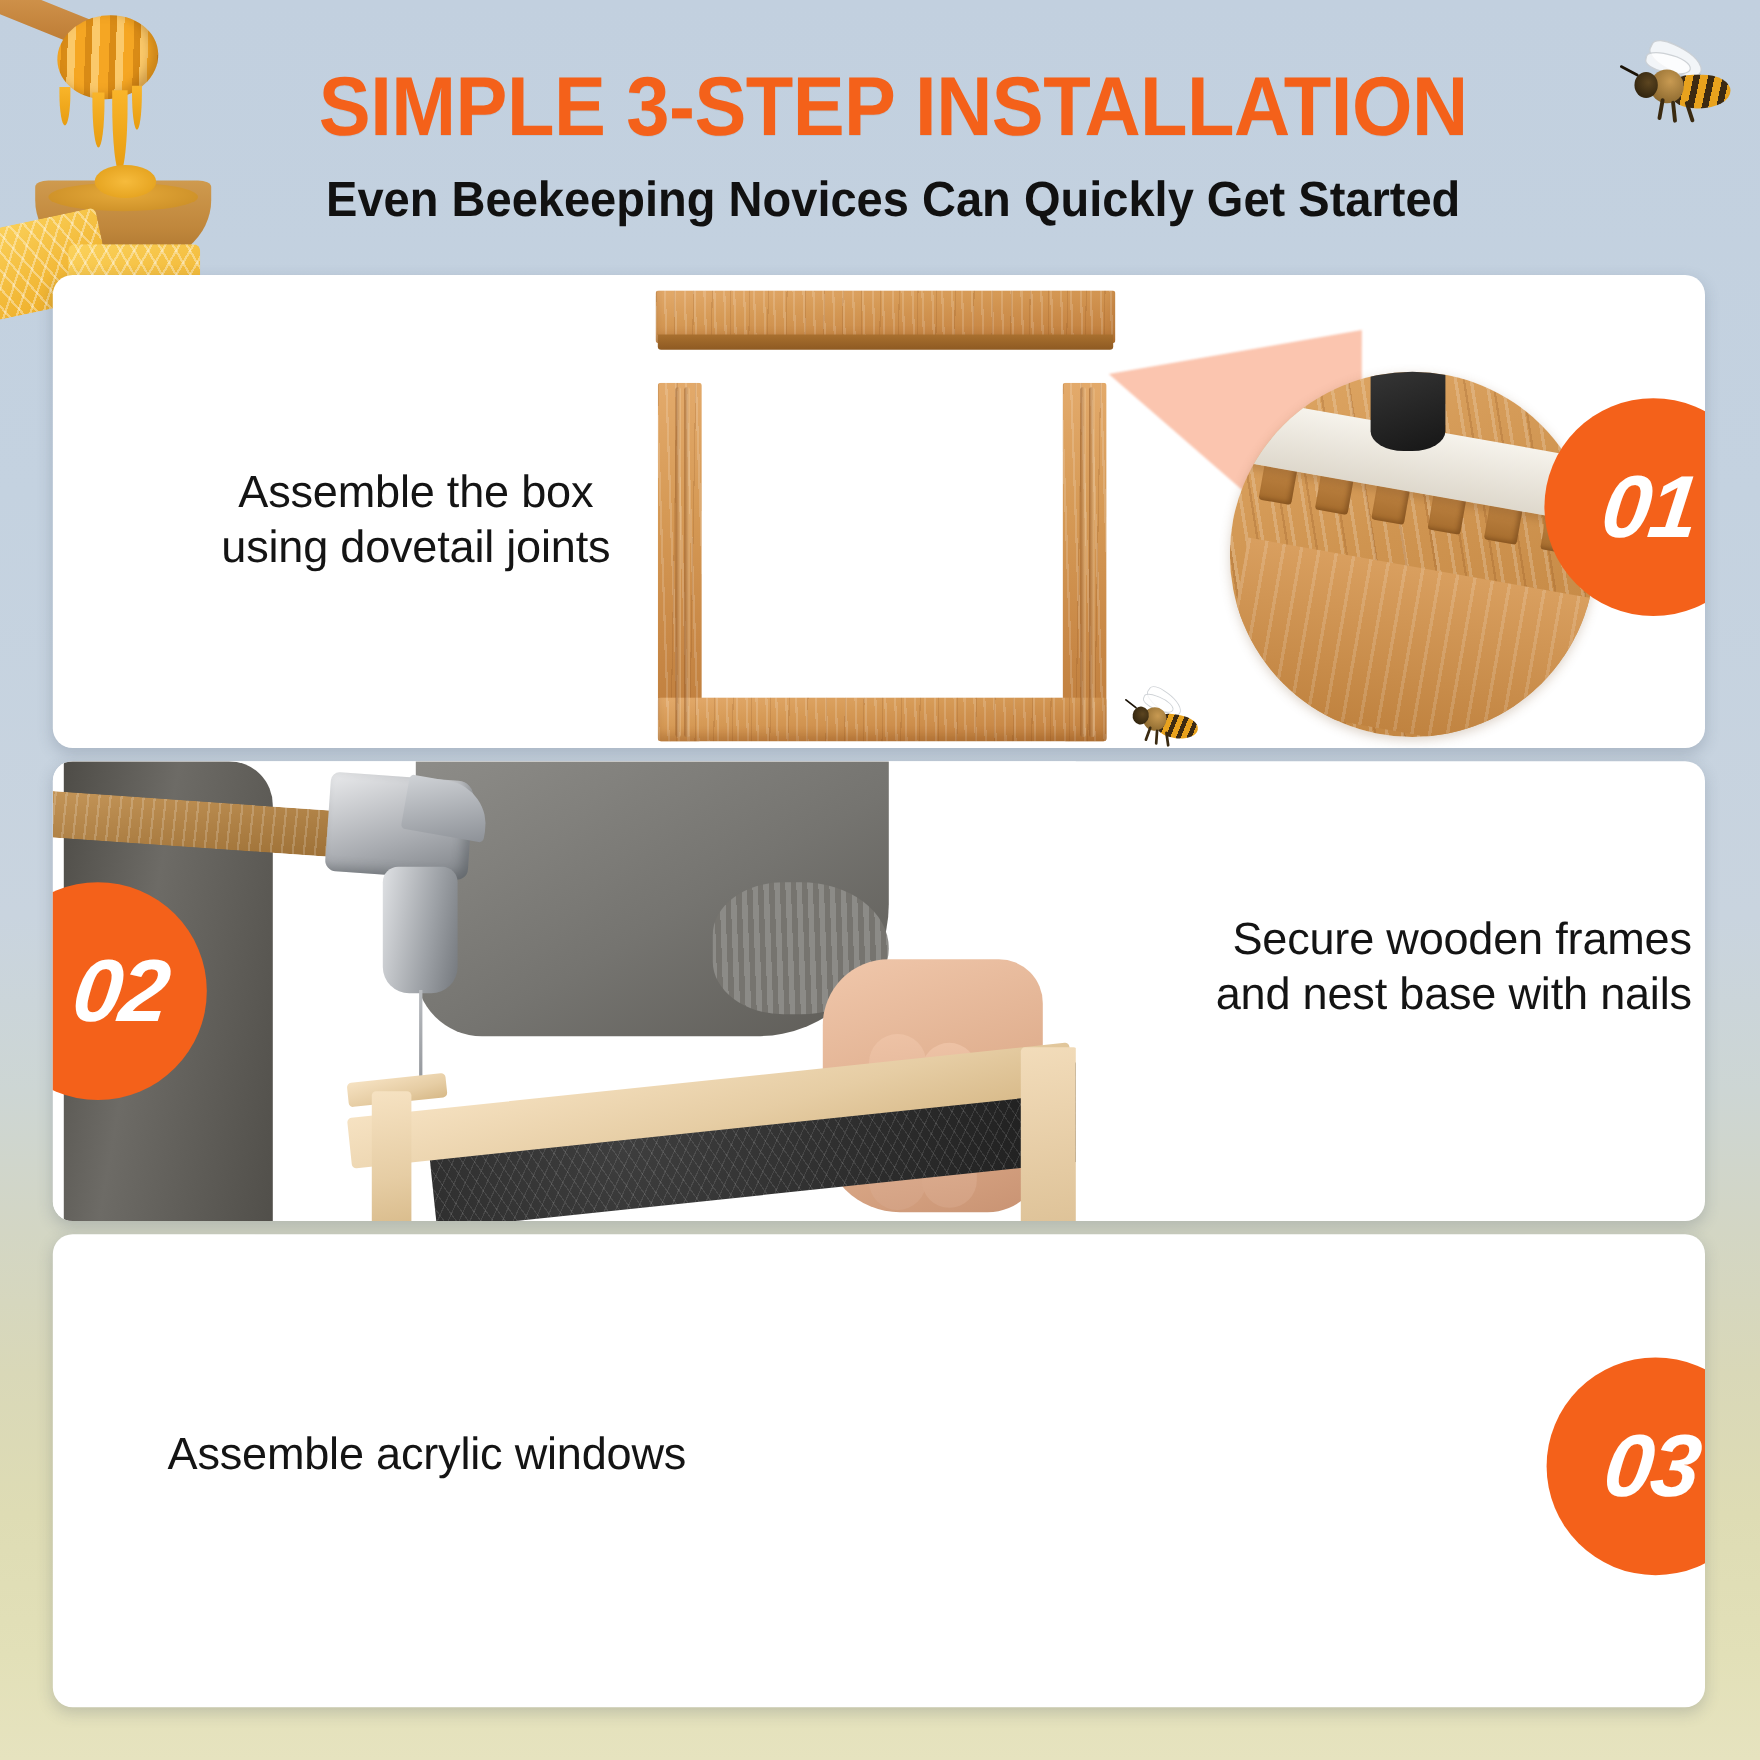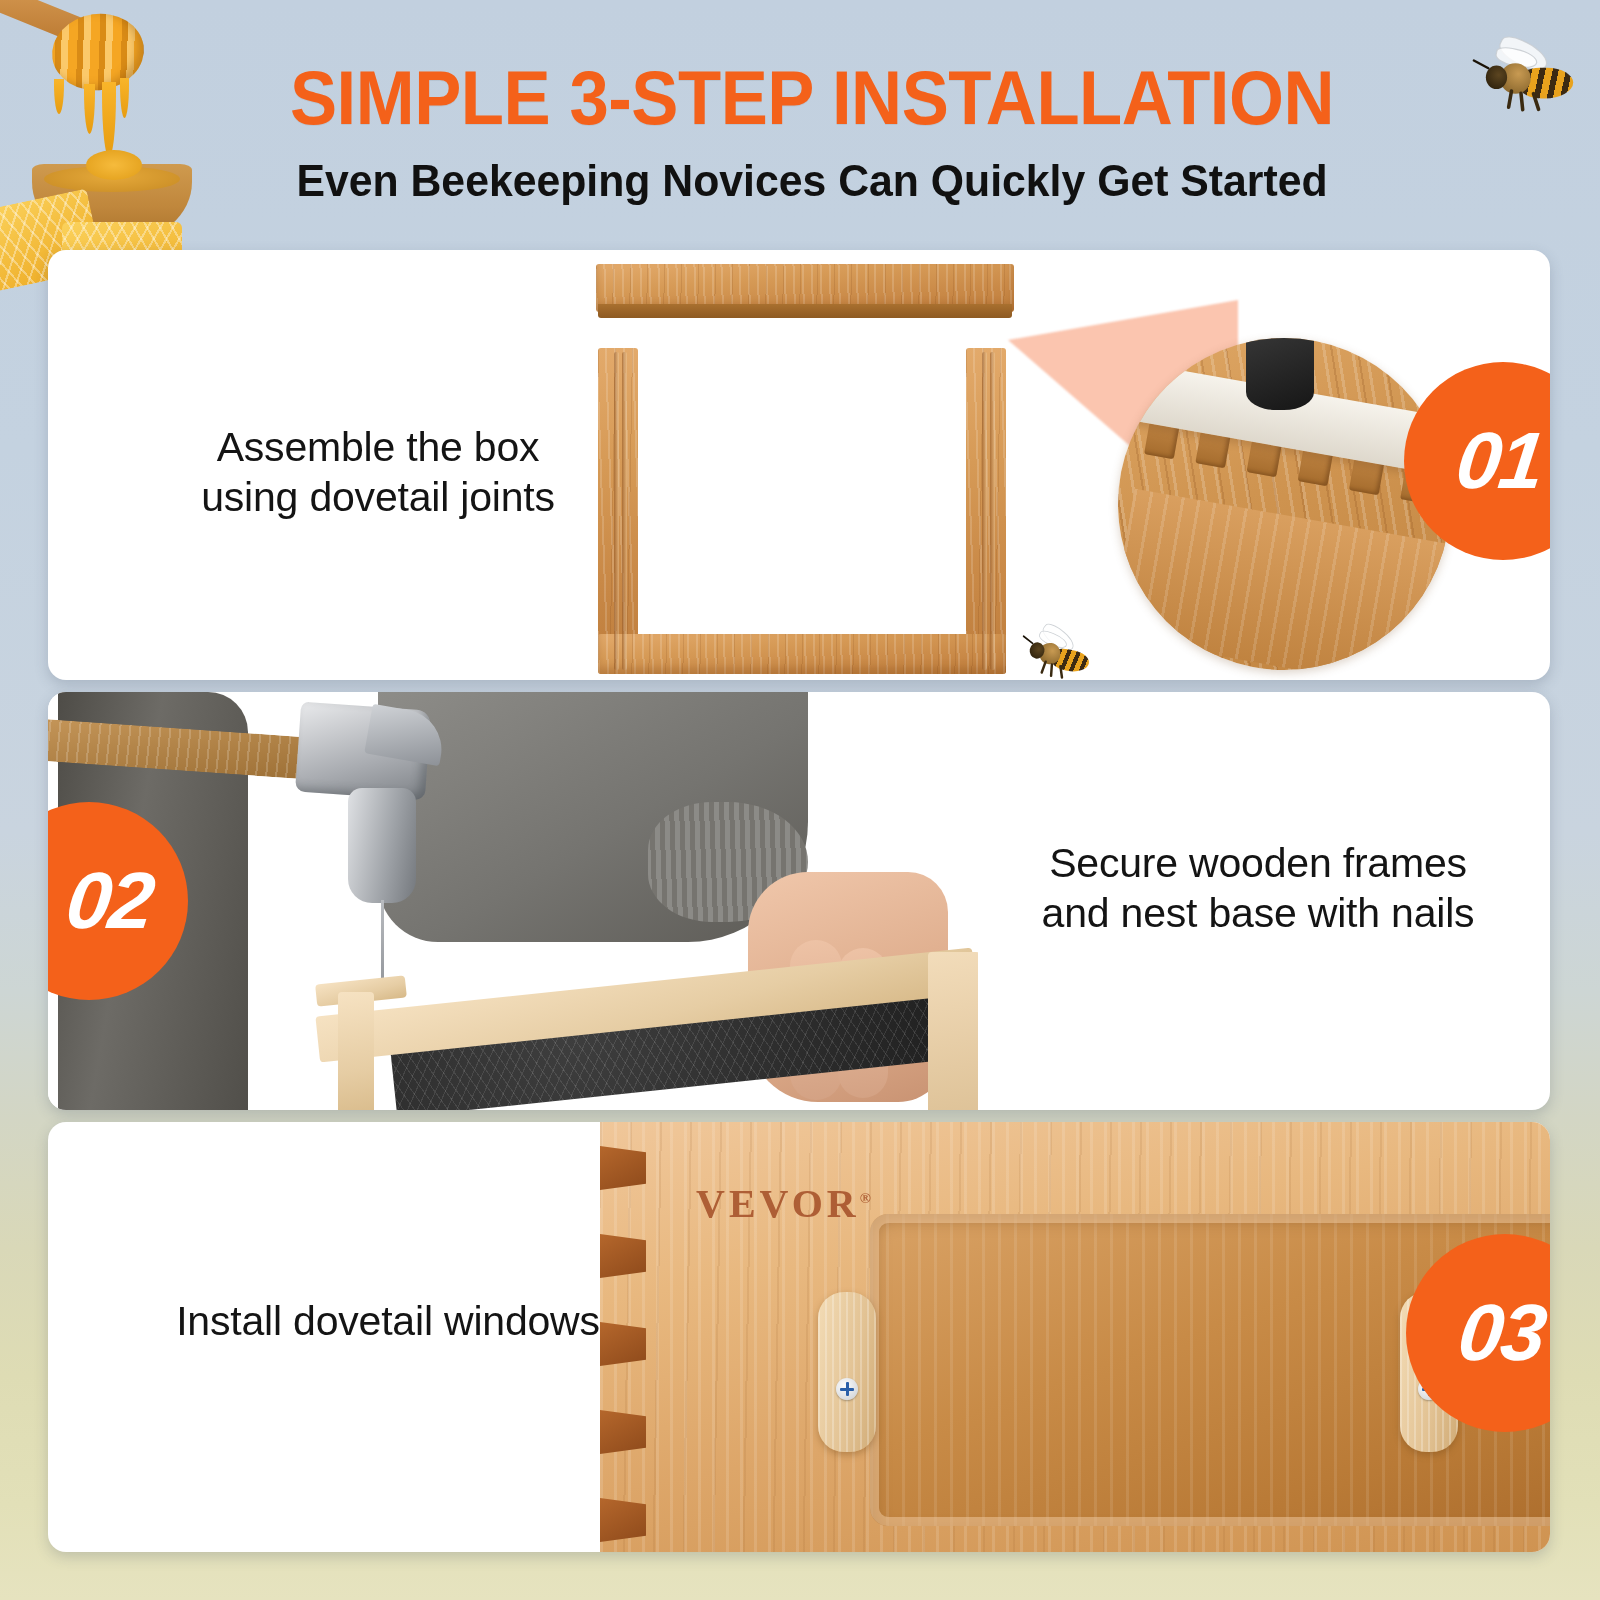--- a/index.html
+++ b/index.html
@@ -124,21 +124,21 @@
   }
   #card1 { left:48px; top:250px;  width:1502px; height:430px; }
   #card2 { left:48px; top:692px;  width:1502px; height:418px; }
   #card3 { left:48px; top:1122px; width:1502px; height:430px; }
 
   .card-text {
     position:absolute; font-size:41px; line-height:1.22; color:#141414;
     text-align:center; white-space:pre-line; letter-spacing:-0.2px;
   }
   #c1text { left:90px; top:172px; width:480px; }
-  #c2text { left:930px; top:146px; width:560px; }
+  #c2text { left:930px; top:136px; width:560px;text-align:right; }
   #c3text { left:70px; top:174px; width:540px; }
 
   
   .badge {
     position:absolute; width:198px; height:198px; border-radius:50%;
     background:#f4611a; color:#fff;
     font-size:80px; font-weight:bold; font-style:italic;
     display:flex; align-items:center; justify-content:center;
     letter-spacing:-2px;
   }
@@ -457,40 +457,20 @@
 
   <div class="card-text" id="c2text">Secure wooden frames
 and nest base with nails</div>
 
   <div class="badge" id="badge2">
     <span>02</span>
   </div>
 </div>
 
 <div class="card" id="card3">
-  <div class="hivebody">
-    <div class="dovetail" style="top:24px"></div>
-    <div class="dovetail" style="top:112px"></div>
-    <div class="dovetail" style="top:200px"></div>
-    <div class="dovetail" style="top:288px"></div>
-    <div class="dovetail" style="top:376px"></div>
-
-    <div class="vevor">
-      <span>VEVOR</span><sup>®</sup>
-    </div>
-
-    <div class="window-recess"></div>
-    <div class="vent"></div>
-    <div class="vent-center"></div>
-
-    <div class="latch latch-l"></div>
-    <div class="latch latch-r"></div>
-    <div class="screw screw-l"></div>
-    <div class="screw screw-r"></div>
-  </div>
-
-  <div class="card-text" id="c3text">Install dovetail windows</div>
+
+  <div class="card-text" id="c3text">Assemble acrylic windows</div>
 
   <div class="badge" id="badge3">
     <span>03</span>
   </div>
 
 </div>
 
 </body></html>

